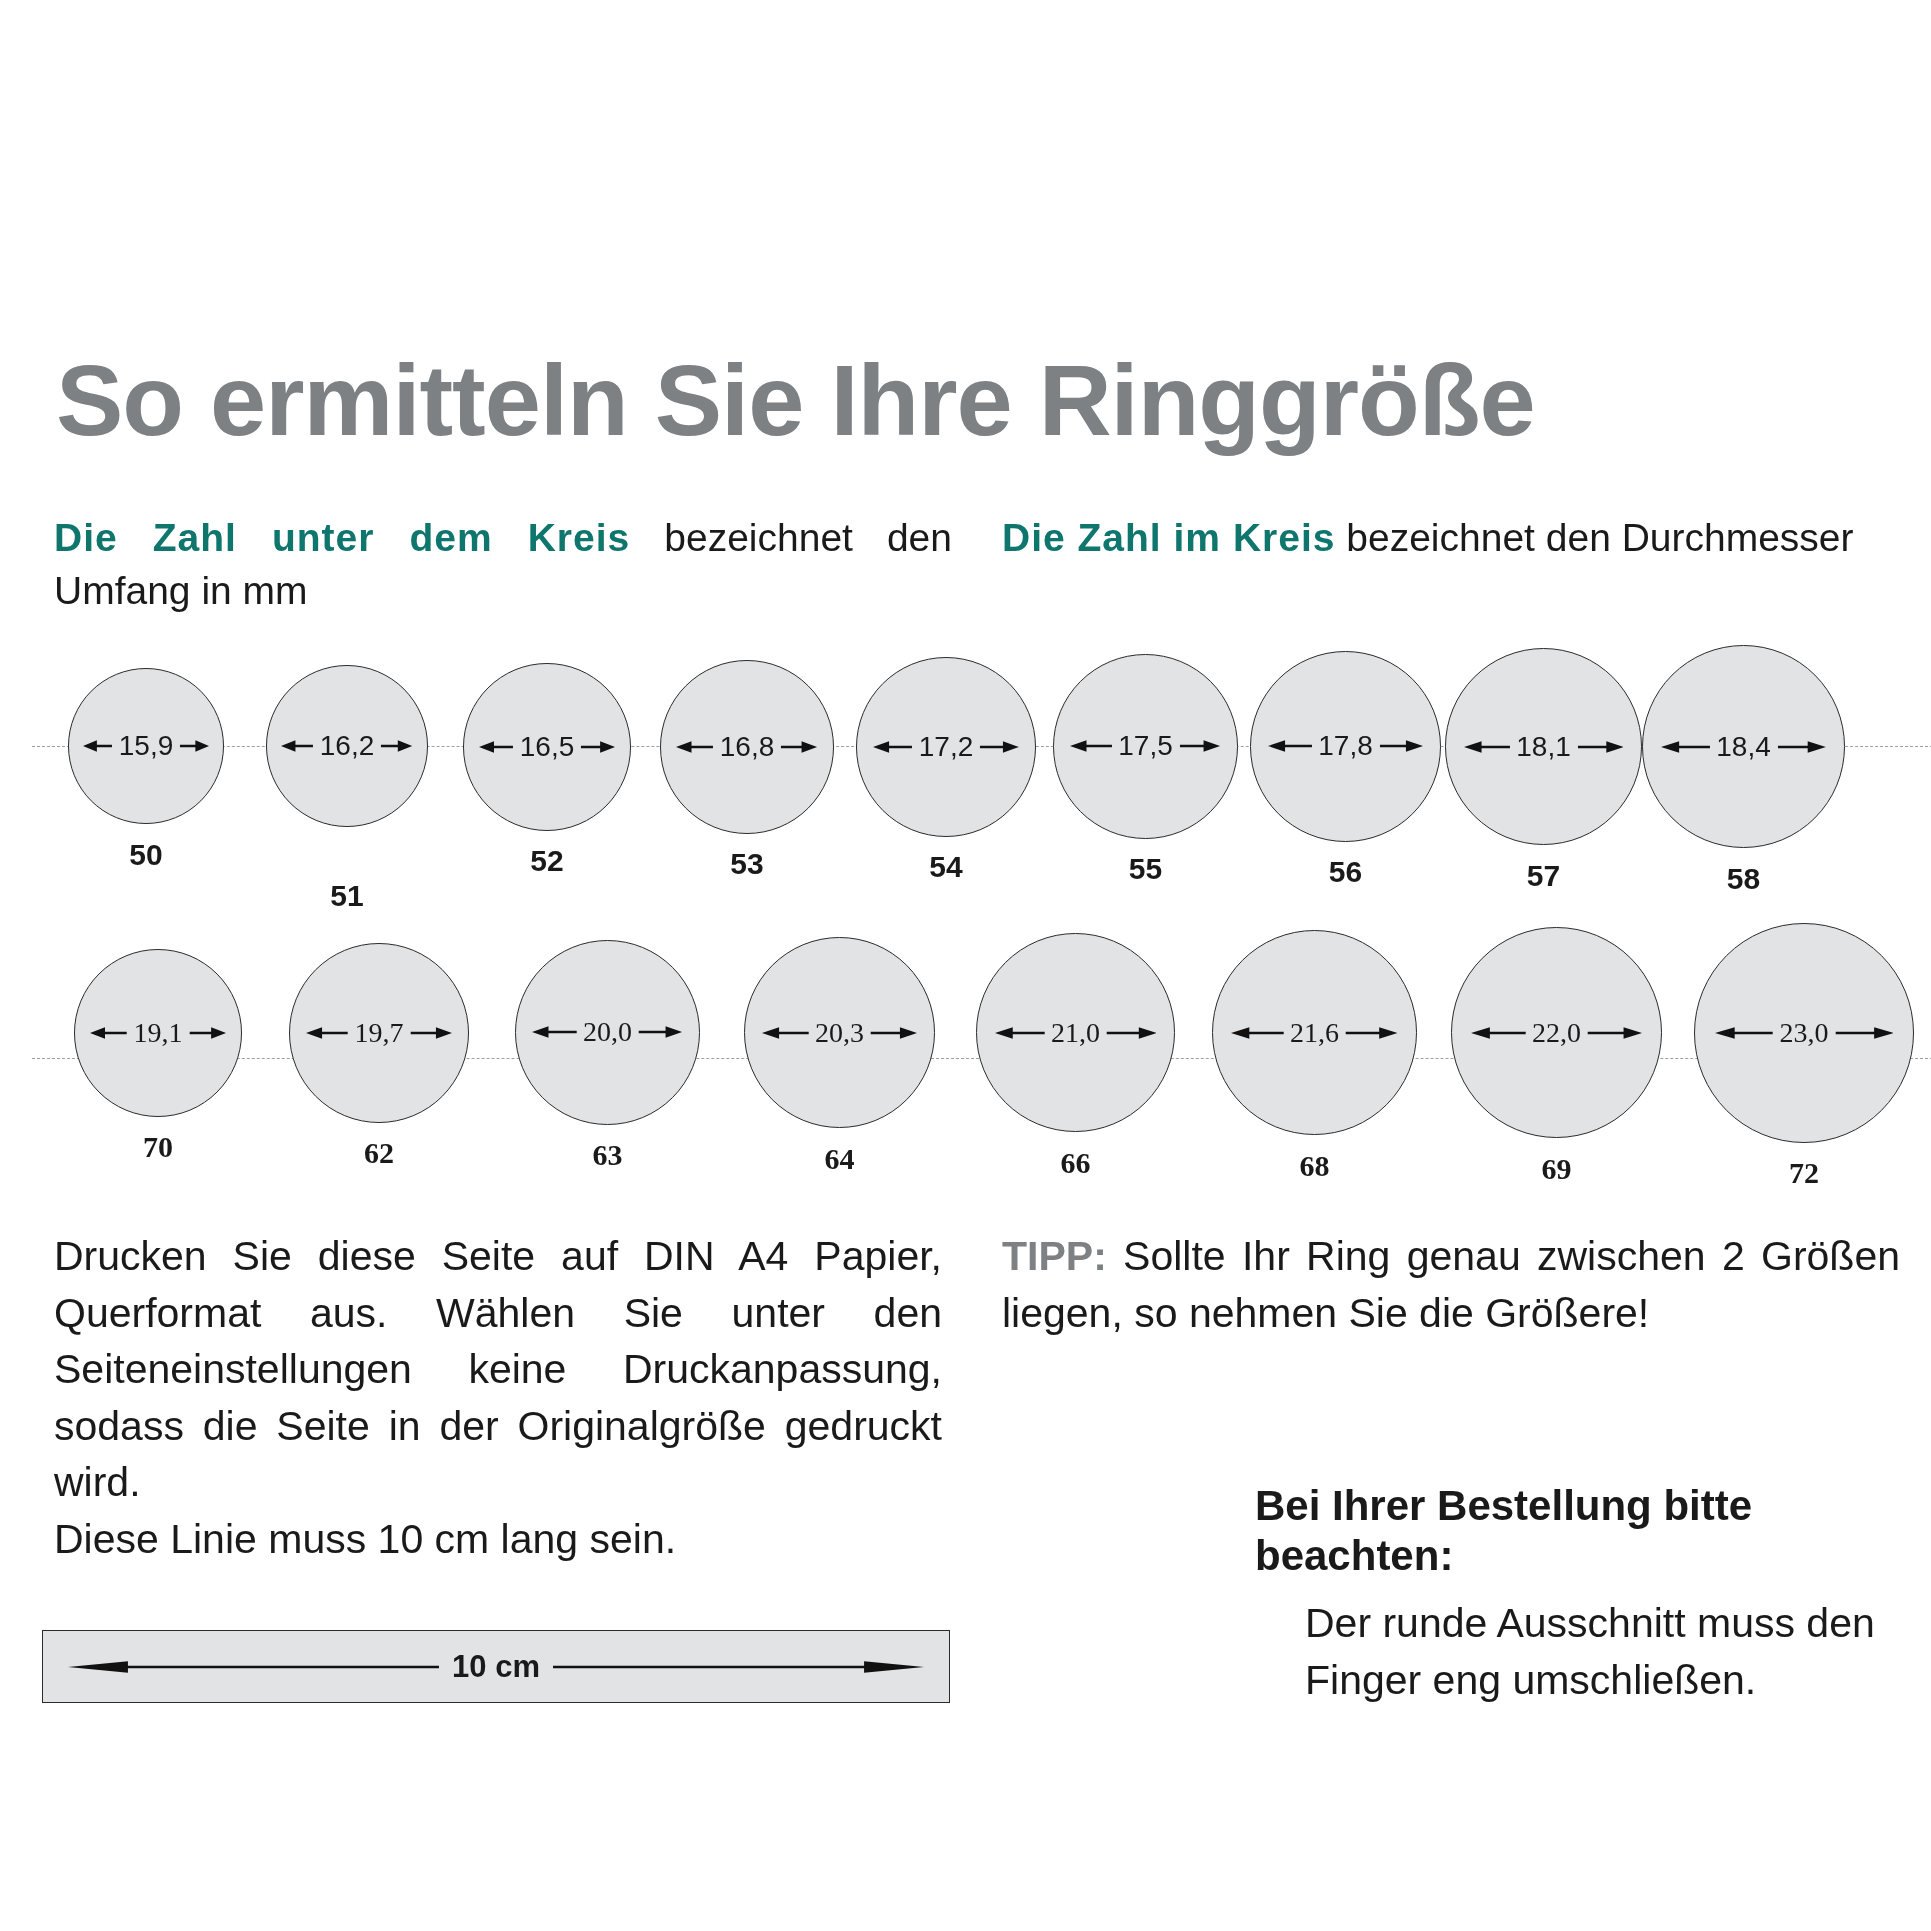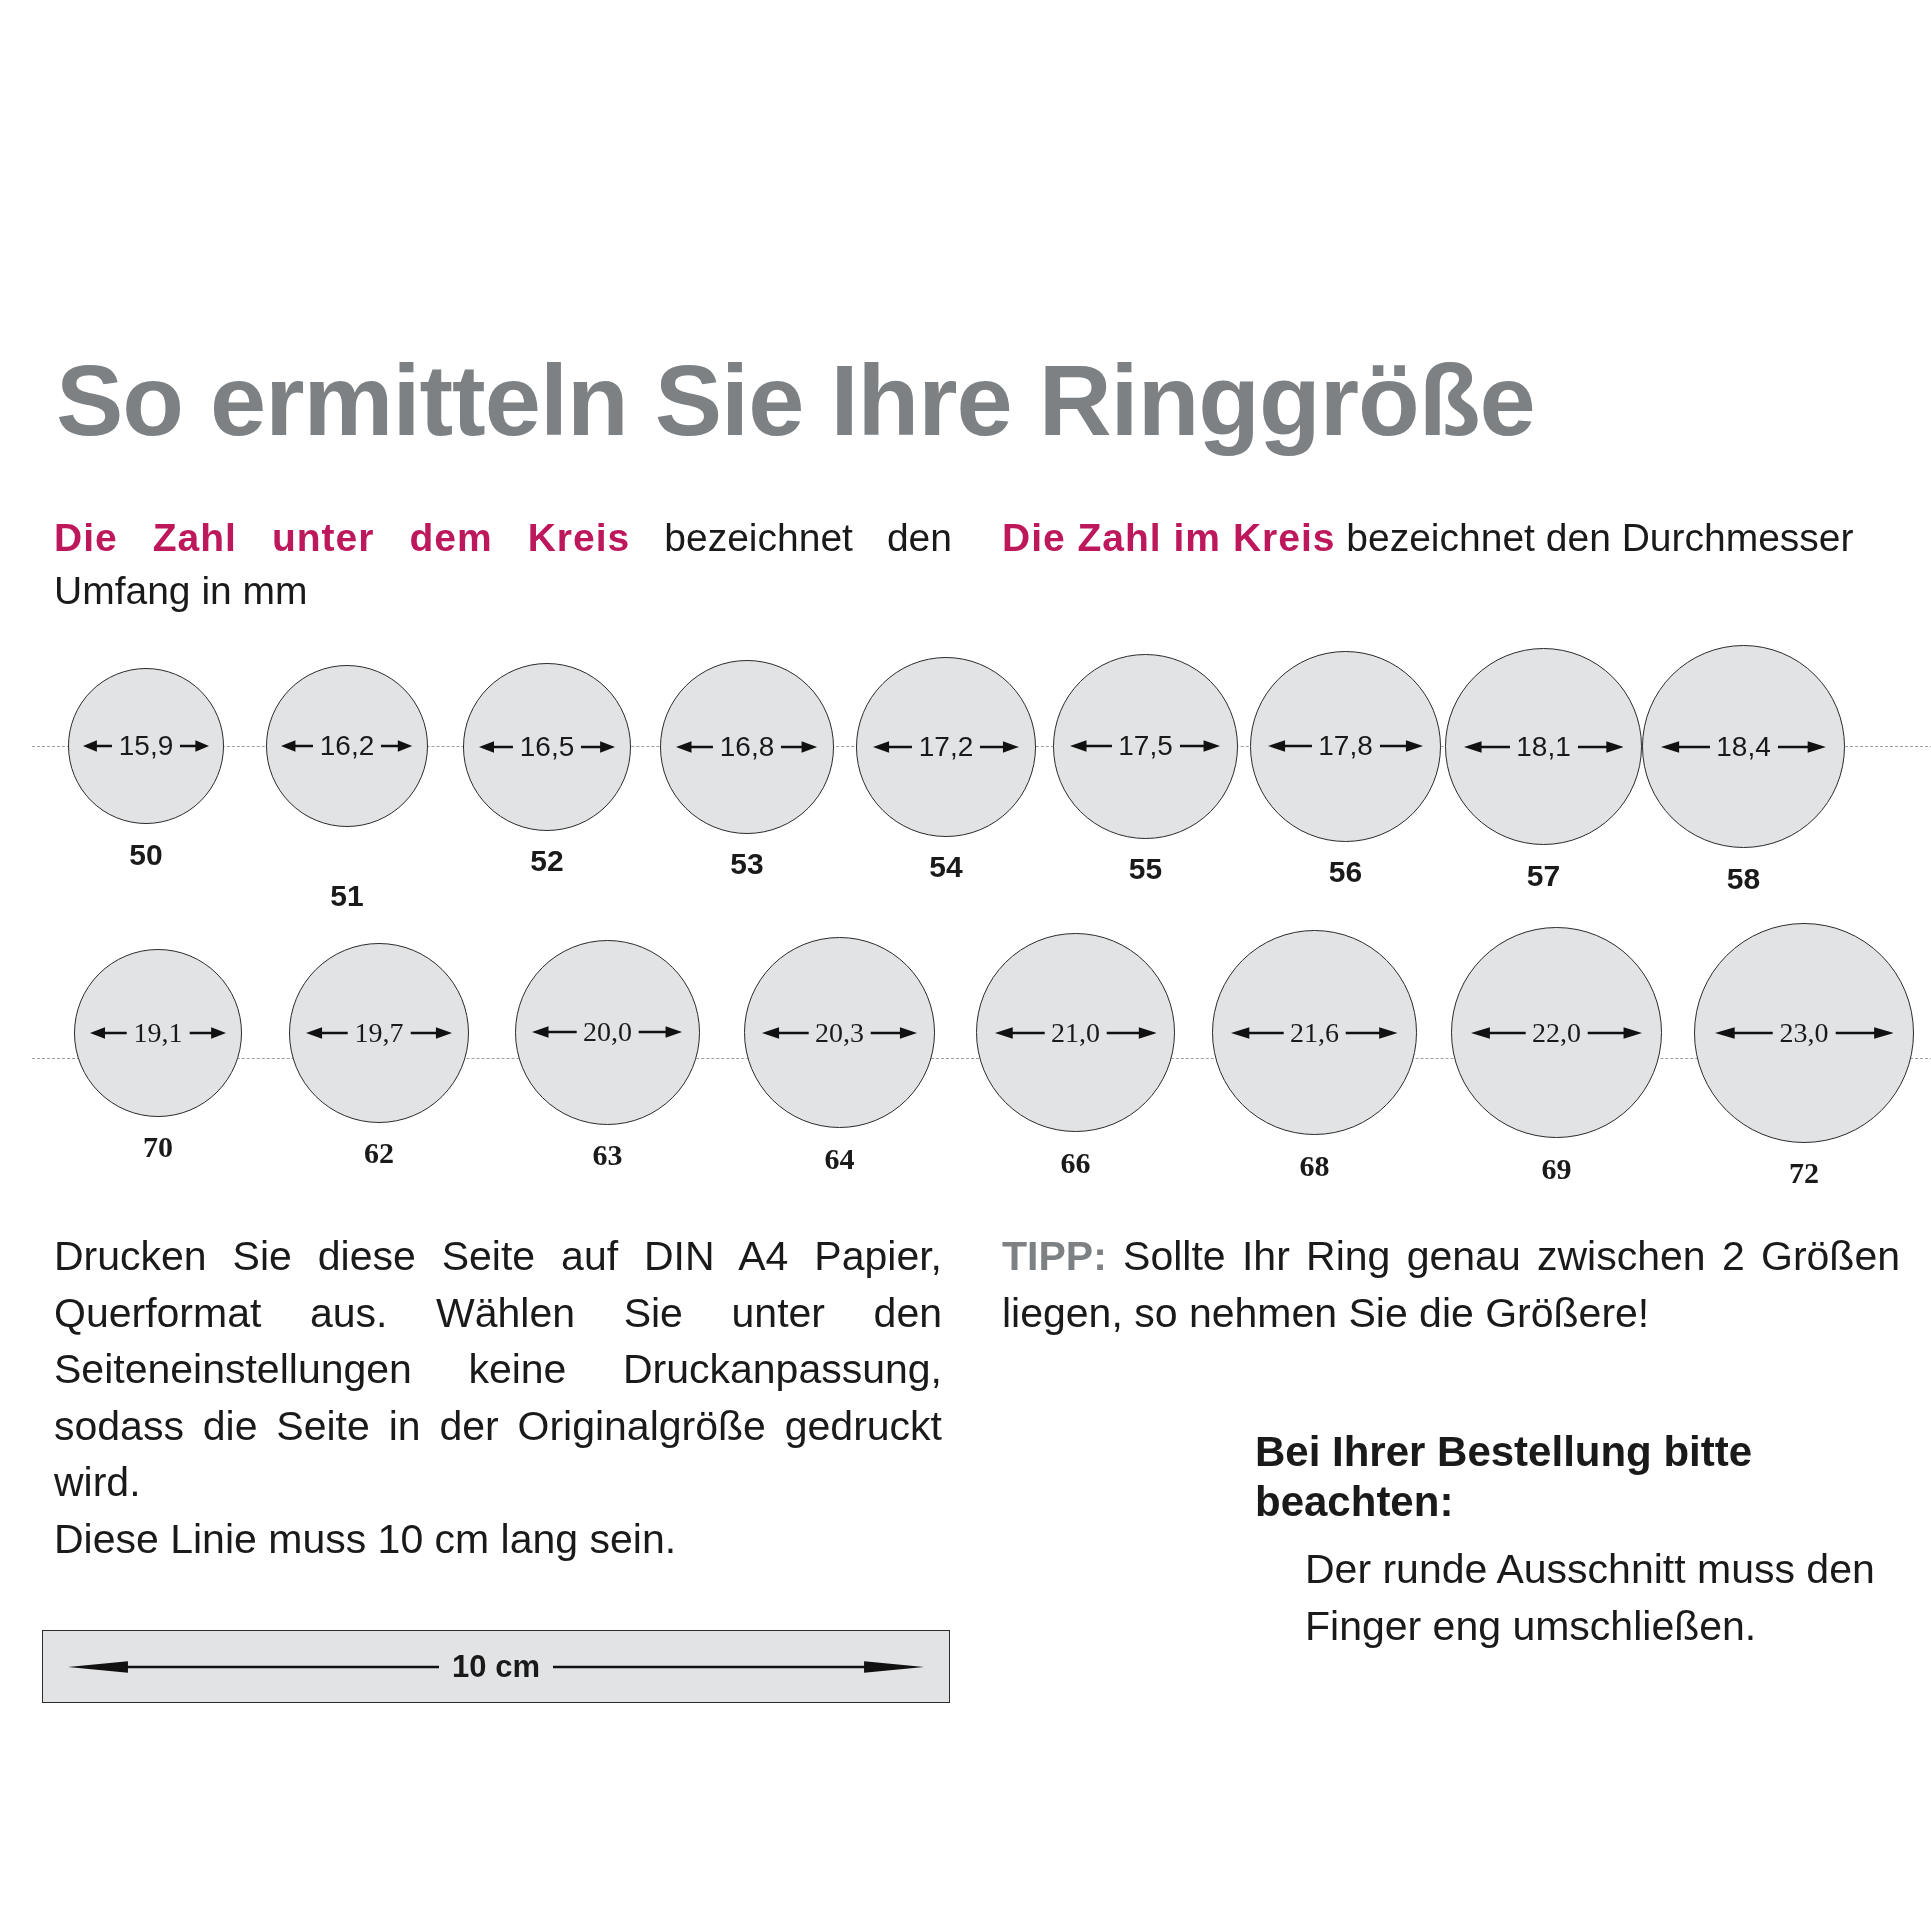--- a/index.html
+++ b/index.html
@@ -36,21 +36,21 @@
   }
 
   
   .intro {
     position: absolute;
     font-size: 39px;
     line-height: 1.35;
     color: #1a1a1a;
   }
   .intro .lead {
-    color: #be185d;
+    color: #0f766e;
     font-weight: bold;
     letter-spacing: 1px;
   }
   #intro-left {
     left: 54px;
     top: 473px;
     width: 898px;
     text-align: justify;
   }
   #intro-right {
@@ -149,21 +149,21 @@
     width: 898px;
     text-align: justify;
   }
   #tip-block .tip-lead {
     color: #7d8184;
     font-weight: bold;
   }
   #order-note {
     position: absolute;
     left: 1255px;
-    top: 1427px;
+    top: 1481px;
     width: 637px;
   }
   #order-note .order-heading {
     font-size: 42px;
     font-weight: bold;
     line-height: 1.2;
     color: #1a1a1a;
   }
   #order-note .order-body {
     margin-top: 13.5px;

